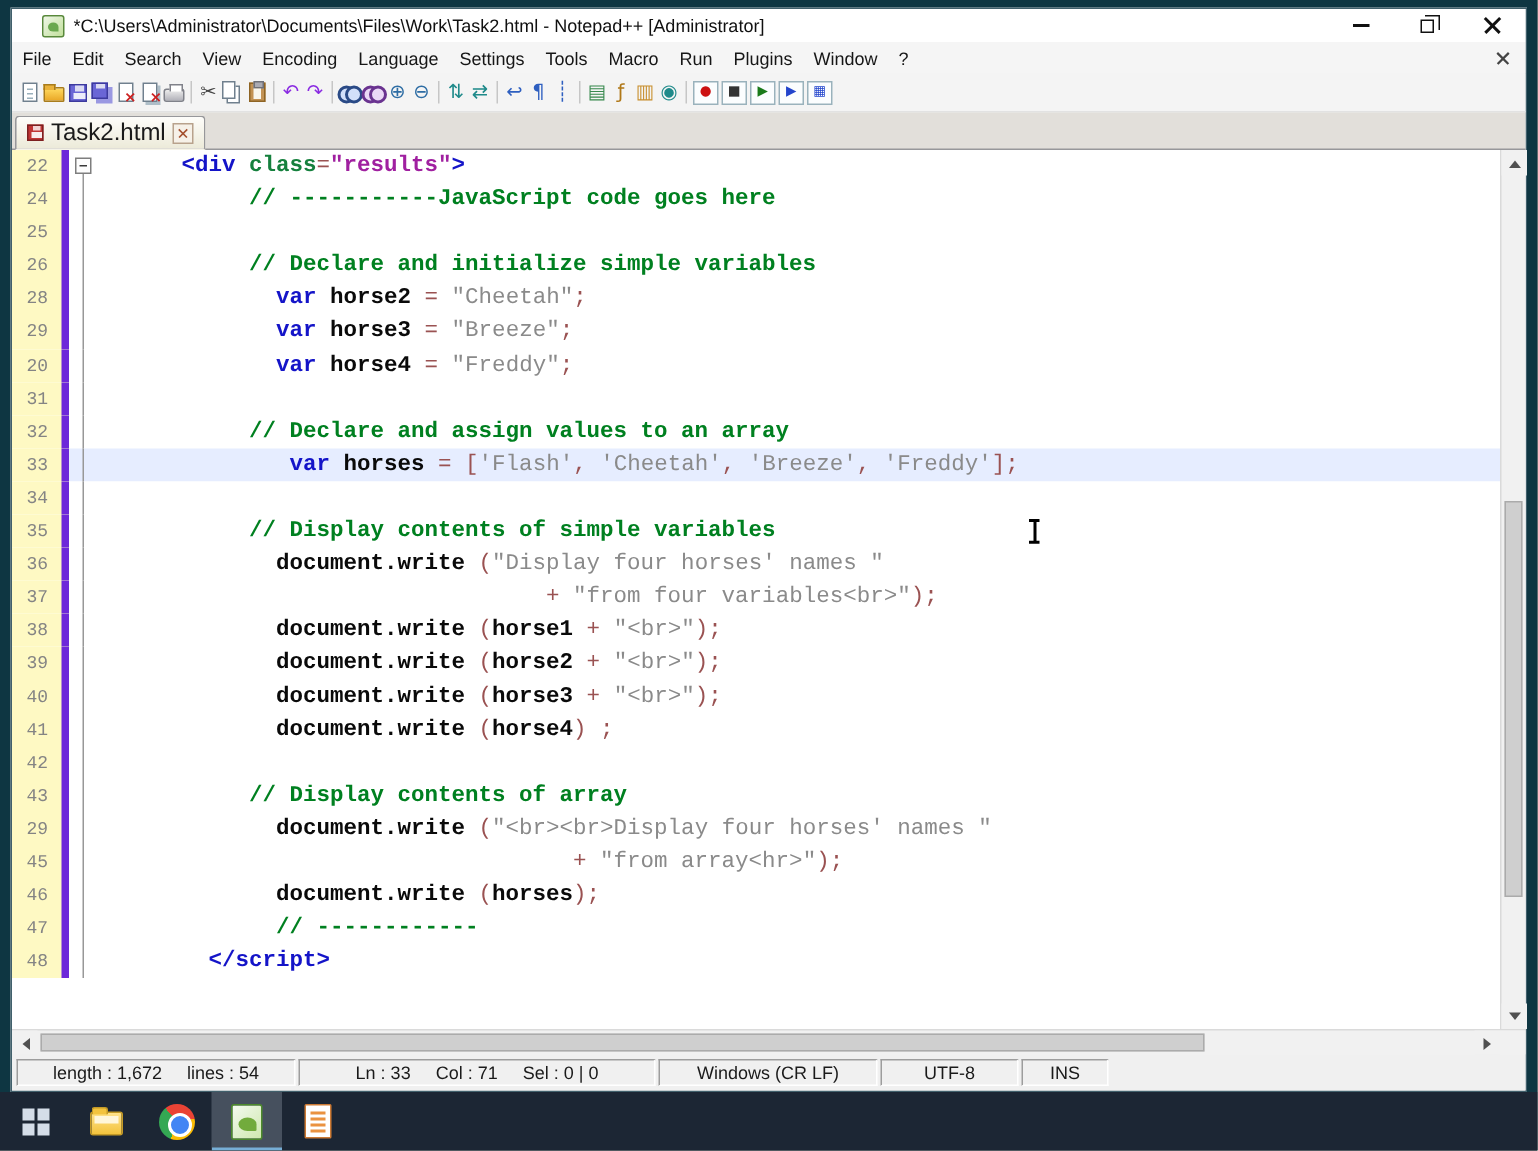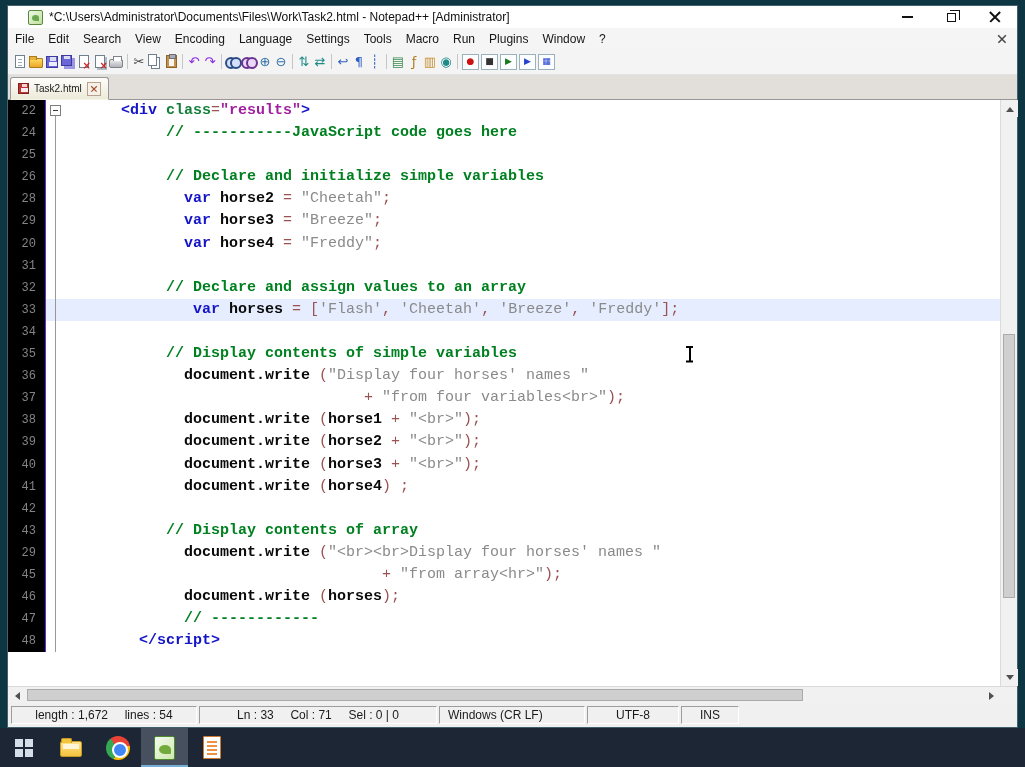--- a/index.html
+++ b/index.html
@@ -61,31 +61,31 @@
   .sh-binoc::before { left:-1px; } .sh-binoc::after { right:-1px; }
   .sh-binoc2::before,.sh-binoc2::after { content:""; position:absolute; top:1px; width:8px; height:8px; border:2px solid #6a3390; border-radius:50%; background:#ead8f6; }
   .sh-binoc2::before { left:-1px; } .sh-binoc2::after { right:-1px; }
 
   
   .tabbar { height:25px; flex:none; background:#e2dfda; border-bottom:1px solid #97979a; display:flex; align-items:flex-end; padding:2px 0 0 2px; }
   .tab { display:flex; align-items:center; gap:5px; height:23px; padding:0 7px; margin-bottom:-1px; background:linear-gradient(#fefdfa,#ecead9); border:1px solid #97979a; border-bottom:1px solid #f6f4e8; border-radius:3px 3px 0 0; }
   .tab-disk { width:11px; height:11px; background:#c03434; border:1px solid #7c2020; position:relative; flex:none; }
   .tab-disk::before { content:""; position:absolute; left:3px; top:0; width:5px; height:3px; background:#f2d4d4; }
   .tab-disk::after { content:""; position:absolute; left:2px; bottom:1px; width:7px; height:4px; background:#f8ecec; }
-  .tab-label { font-size:10px; color:#1a1a1a; }
+  .tab-label { font-size:16px; color:#1a1a1a; }
   .tab-close { width:14px; height:14px; border:1px solid #bba globale; border:1px solid #b8a28c; background:#f6f1e8; display:flex; align-items:center; justify-content:center; flex:none; }
   .tab-close .g-x { transform:scale(.55); }
   .tab-close .g-x::before,.tab-close .g-x::after { background:#a4502e; }
 
   
   :root { --lh: 22.1px; }
   .editor { flex:1; min-height:0; display:flex; position:relative; background:#fff; }
   .rows { flex:1; min-width:0; overflow:hidden; }
   .row { display:flex; height:var(--lh); }
-  .ln { width:38px; flex:none; text-align:right; padding-right:9px; color:#848484; background:#000000; border-right:1px solid #6d28d9; font:12px/var(--lh) "Liberation Mono", monospace; }
+  .ln { width:38px; flex:none; text-align:right; padding-right:9px; color:#848484; background:#fef9c3; border-right:5px solid #6d28d9; font:12px/var(--lh) "Liberation Mono", monospace; }
   .lnbody { flex:1; min-width:0; display:flex; background:#fff; }
   .row.hl .lnbody { background:#e6edff; }
   .fold { width:21px; flex:none; position:relative; }
   .fbox { position:absolute; left:4px; top:5px; width:11px; height:11px; border:1px solid #7e7e7e; background:#fdfdfd; }
   .fbox::before { content:""; position:absolute; left:2px; top:4px; width:5px; height:1px; background:#3a3a3a; }
   .ftail { position:absolute; left:9px; top:16px; bottom:0; width:1px; background:#989898; }
   .fline { position:absolute; left:9px; top:0; bottom:0; width:1px; background:#989898; }
   .codecol { flex:1; min-width:0; overflow:hidden; white-space:pre; font-family:"Liberation Mono", monospace; font-size:15px; line-height:var(--lh); }
   .c-tg { color:#1414c8; font-weight:bold; }
   .c-at { color:#15803d; font-weight:bold; }
@@ -113,21 +113,21 @@
   .htrack { flex:1; position:relative; }
   .hthumb { position:absolute; left:2px; top:2px; bottom:2px; width:81%; background:#cfcfcf; border:1px solid #ababab; }
   .corner { width:17px; flex:none; background:#f1f1f1; }
 
   
   .statusbar { height:24px; flex:none; background:#f0f0f0; display:flex; align-items:center; padding:0 2px; font-size:12px; color:#1a1a1a; }
   .sb-cell { height:18px; line-height:16px; border:1px solid; border-color:#9d9d9d #ffffff #ffffff #9d9d9d; background:#f0f0f0; padding:0 8px; margin:0 1px; white-space:pre; overflow:hidden; }
   .sb-cell.doc { flex:1; }
   .sb-cell.len { width:186px; text-align:center; }
   .sb-cell.pos { width:238px; text-align:center; }
-  .sb-cell.eol { width:146px; text-align:left; }
+  .sb-cell.eol { width:146px; text-align:center; }
   .sb-cell.enc { width:92px; text-align:center; }
   .sb-cell.ins { width:58px; text-align:center; }
 
   
   .taskbar { height:39px; flex:none; background:#1c2634; display:flex; align-items:stretch; }
   .tb-item { width:47px; display:flex; align-items:center; justify-content:center; }
   .tb-item.active { background:#46505e; box-shadow:inset 0 -2px 0 #76aed6; }
   .start-ic { display:grid; grid-template-columns:8px 8px; grid-template-rows:8px 8px; gap:2px; }
   .start-ic span { background:#d4dde8; }
   .exp-ic { width:22px; height:16px; background:linear-gradient(#ffe28a,#f3c33e); border:1px solid #c49a26; border-radius:2px; position:relative; margin-top:3px; }

